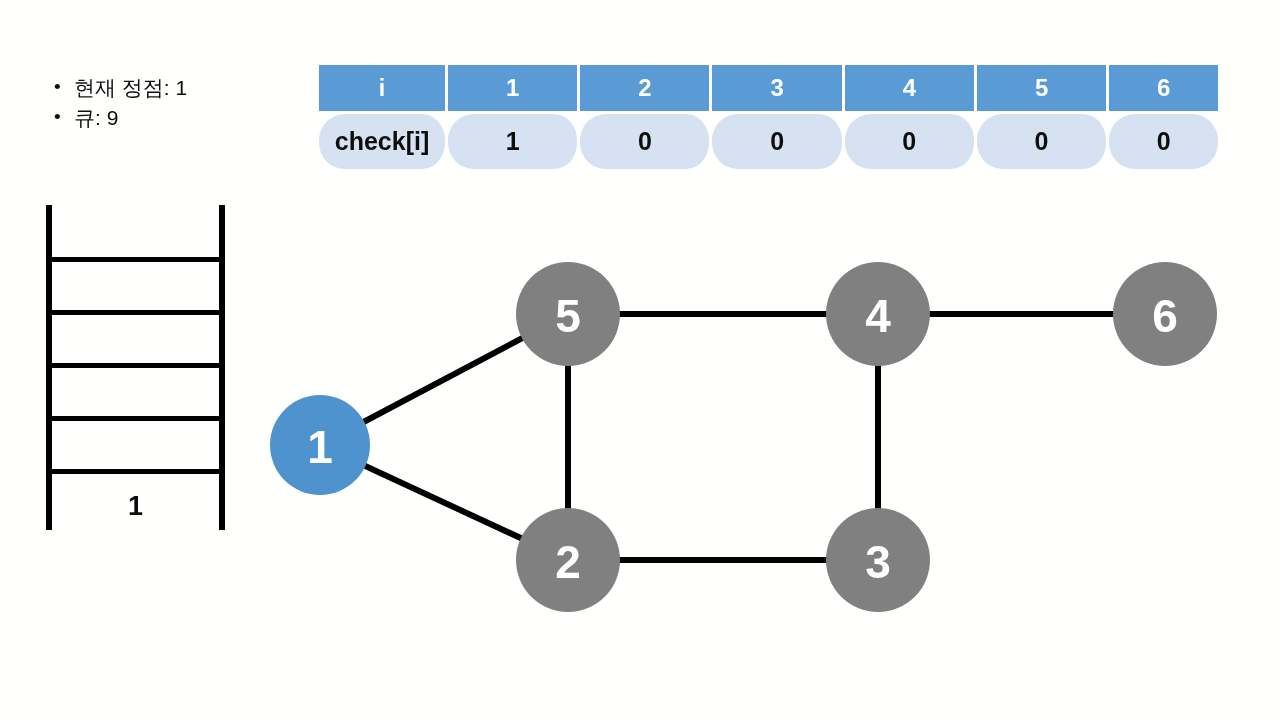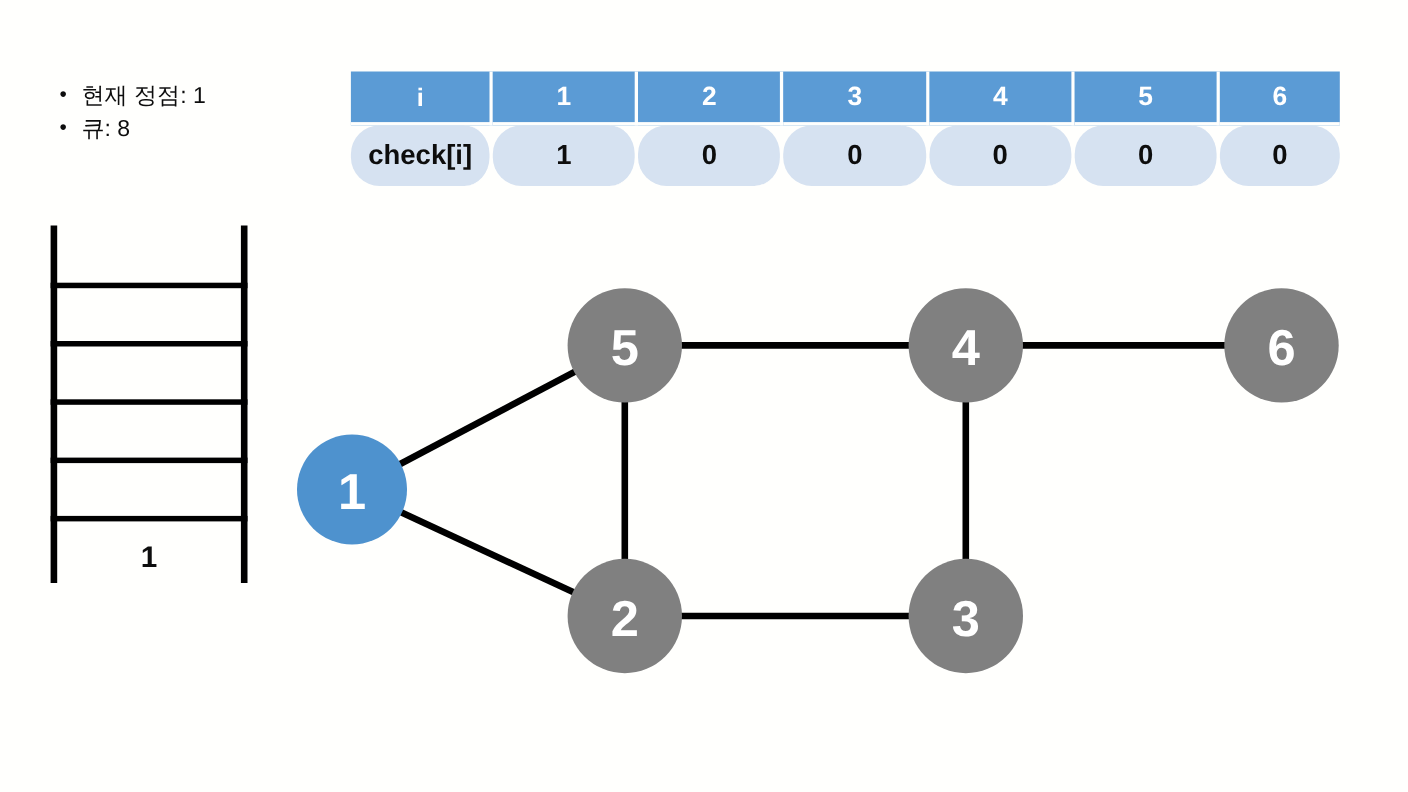--- a/index.html
+++ b/index.html
@@ -141,21 +141,21 @@
     dominant-baseline: central;
   }
 </style>
 </head>
 <body>
 
 <div id="stage">
 
   <ul class="status-list">
     <li><span>현재 정점: 1</span></li>
-    <li><span>큐: 8</span></li>
+    <li><span>큐: 9</span></li>
   </ul>
 
   <table class="check-table">
     <tbody>
       <tr class="hdr-row">
         <th class="label-cell">i</th>
         <th>1</th>
         <th>2</th>
         <th>3</th>
         <th>4</th>

